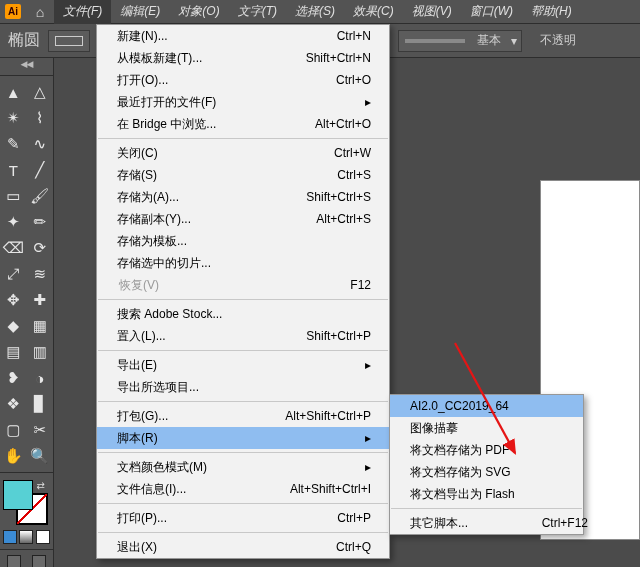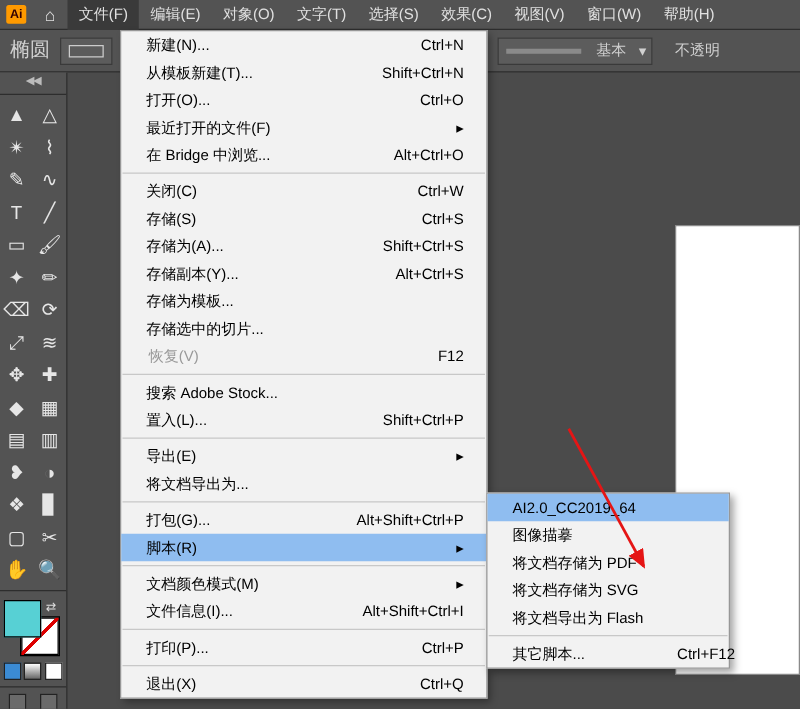--- a/index.html
+++ b/index.html
@@ -3,21 +3,21 @@
 <meta charset="utf-8">
 <style>
 * { margin:0; padding:0; box-sizing:border-box; font-family:"Microsoft YaHei","SimSun",Arial,sans-serif; font-size:12px; -webkit-font-smoothing:antialiased; }
 body { background:#4b4b4b; width:640px; height:567px; overflow:hidden; position:relative; }
 
 
 .menubar { height:24px; background:#535353; display:flex; align-items:center; color:#e0e0e0; border-bottom:1px solid #2d2d2d; }
 .menubar .logo { width:26px; height:24px; display:flex; align-items:center; justify-content:center; }
 .menubar .logo span { background:#ff9a00; color:#330000; font-weight:bold; font-size:10px; padding:2px 3px; border-radius:2px; }
 .menubar .home { width:28px; display:flex; align-items:center; justify-content:center; font-size:14px; }
-.menubar .menu-item { padding:0 9px; height:24px; display:flex; align-items:center; cursor:default; }
+.menubar .menu-item { padding:0 9px; height:24px; display:flex; align-items:center; cursor:default;font-style:italic; }
 .menubar .menu-item.open { background:#3a3a3a; }
 
 
 .optbar { height:34px; background:#535353; display:flex; align-items:center; color:#d0d0d0; border-bottom:1px solid #2d2d2d; padding-left:8px; gap:8px; }
 .optbar .opt-label { font-size:16px; }
 .optbar .graph-btn { width:42px; height:22px; border:1px solid #3a3a3a; background:#5c5c5c; display:inline-flex; align-items:center; justify-content:center; }
 .optbar .select-basic { margin-left:300px; display:flex; align-items:center; border:1px solid #3a3a3a; height:22px; background:#5c5c5c; }
 .optbar .select-basic .track { width:60px; height:4px; background:#8a8a8a; margin:0 6px; }
 .optbar .select-basic .lbl { padding:0 6px; }
 .optbar .select-basic .chev { padding:0 4px; }
@@ -233,21 +233,21 @@
     <div class="row">
       <span class="lbl">置入(L)...</span>
       <span class="sc">Shift+Ctrl+P</span>
     </div>
     <div class="sep"></div>
     <div class="row">
       <span class="lbl">导出(E)</span>
       <span class="arr">▸</span>
     </div>
     <div class="row">
-      <span class="lbl">将文档导出为...</span>
+      <span class="lbl">导出所选项目...</span>
     </div>
     <div class="sep"></div>
     <div class="row">
       <span class="lbl">打包(G)...</span>
       <span class="sc">Alt+Shift+Ctrl+P</span>
     </div>
     <div class="row hl">
       <span class="lbl">脚本(R)</span>
       <span class="arr">▸</span>
     </div>

